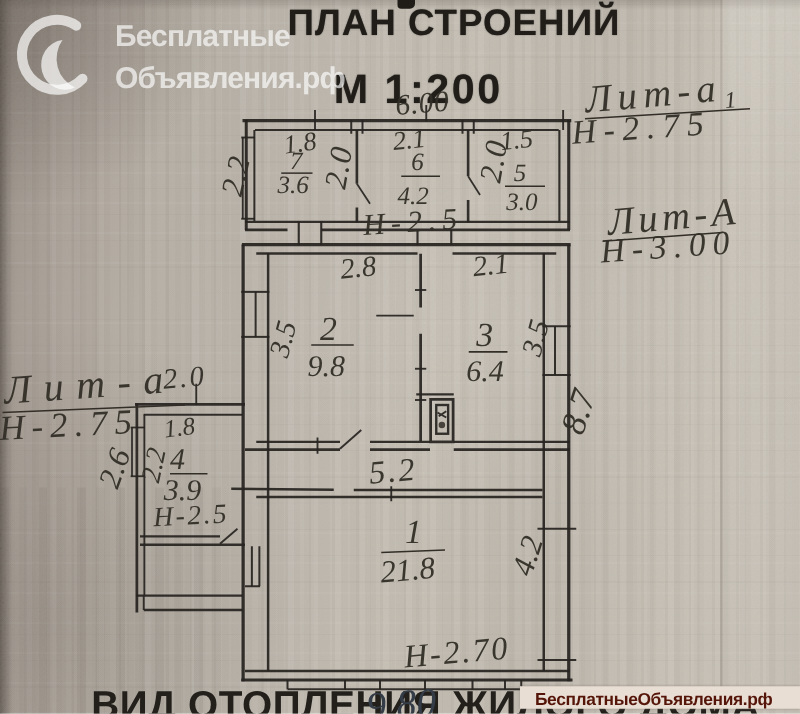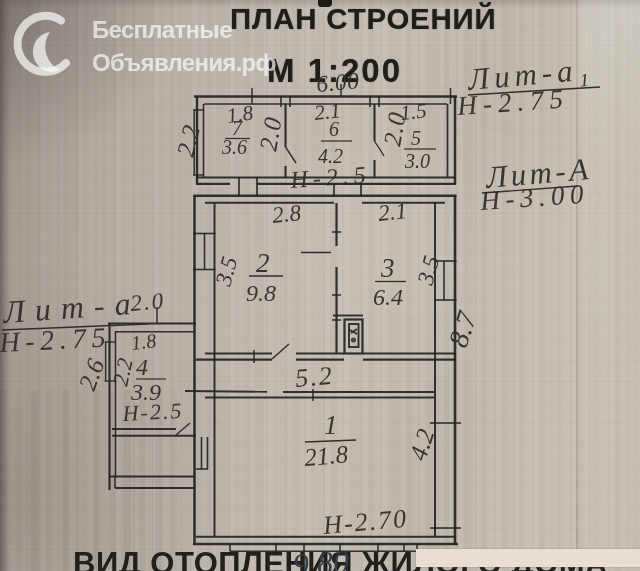--- a/index.html
+++ b/index.html
@@ -363,13 +363,14 @@
     </svg>
 
     <div class="abs" style="left:92px;top:13px;font-weight:bold;font-size:24px;line-height:33px;letter-spacing:-0.7px;">Бесплатные<br>Объявления.рф</div>
   </div>
 
   <div class="abs" style="left:73px;top:546px;width:640px;color:#23201c;font-weight:bold;font-size:31px;letter-spacing:0.5px;white-space:nowrap;">ВИД ОТОПЛЕНИЯ ЖИЛОГО ДОМА</div>
 
   <div class="abs" style="left:293px;top:545px;color:#333c47;font-family:'Liberation Serif',serif;font-style:italic;font-size:32px;transform:rotate(-4deg);">9,80</div>
 
   <div class="abs" style="left:416px;top:549px;width:224px;height:18px;background:#e9ded4;box-shadow:0 0 2px rgba(120,110,100,0.5);"></div>
+  <div class="abs" style="left:428px;top:551px;color:#551509;font-weight:bold;font-size:13.9px;letter-spacing:-0.3px;white-space:nowrap;">БесплатныеОбъявления.рф</div>
 </div>
 
 </body></html>

